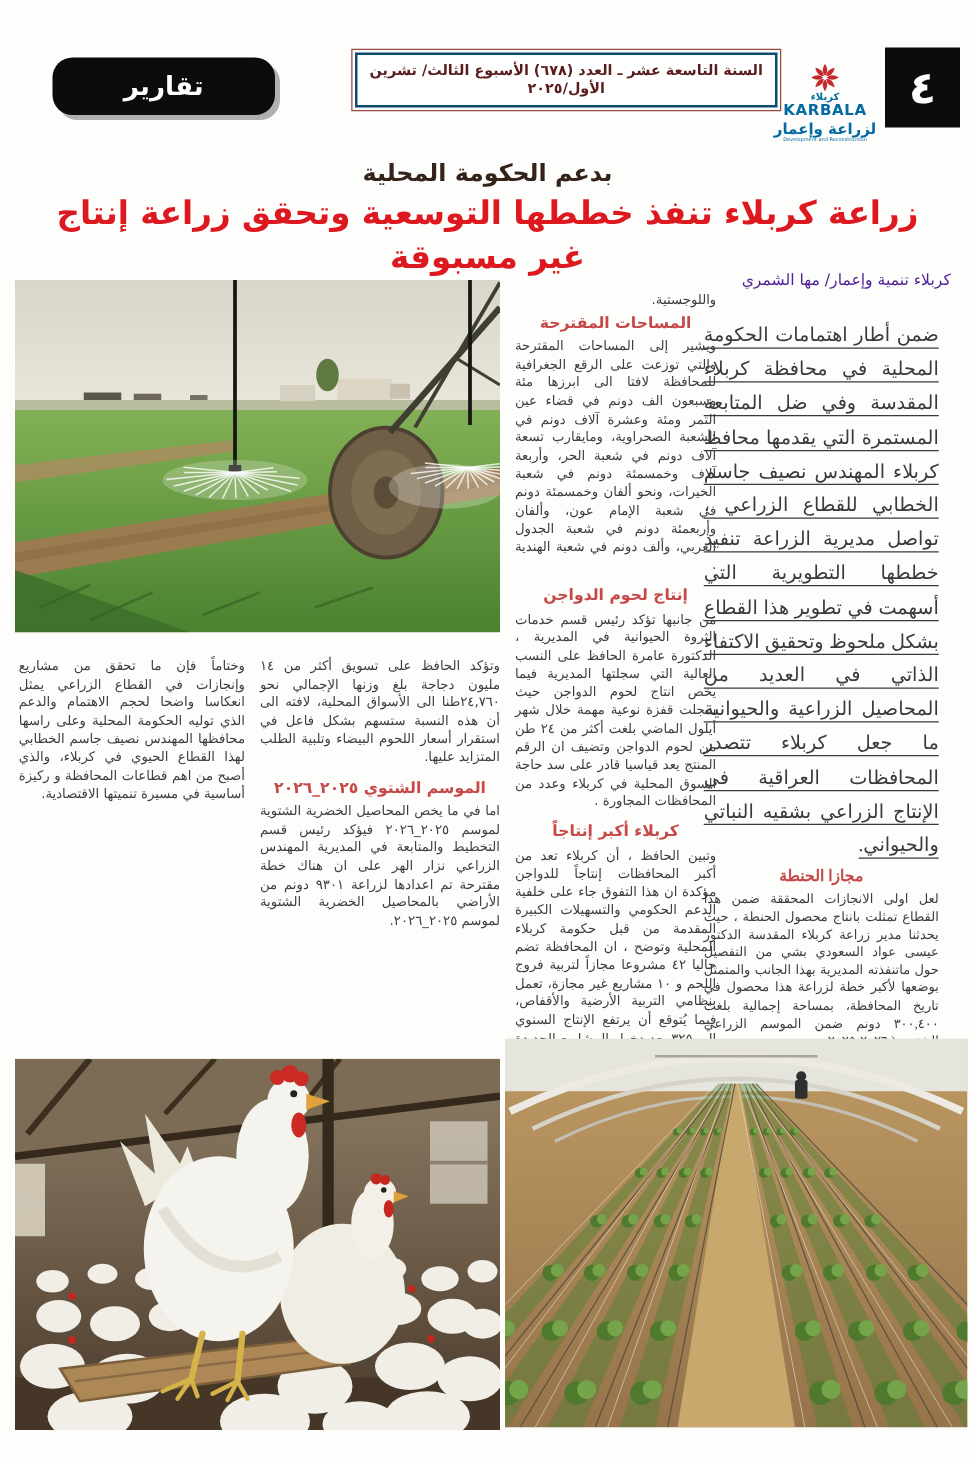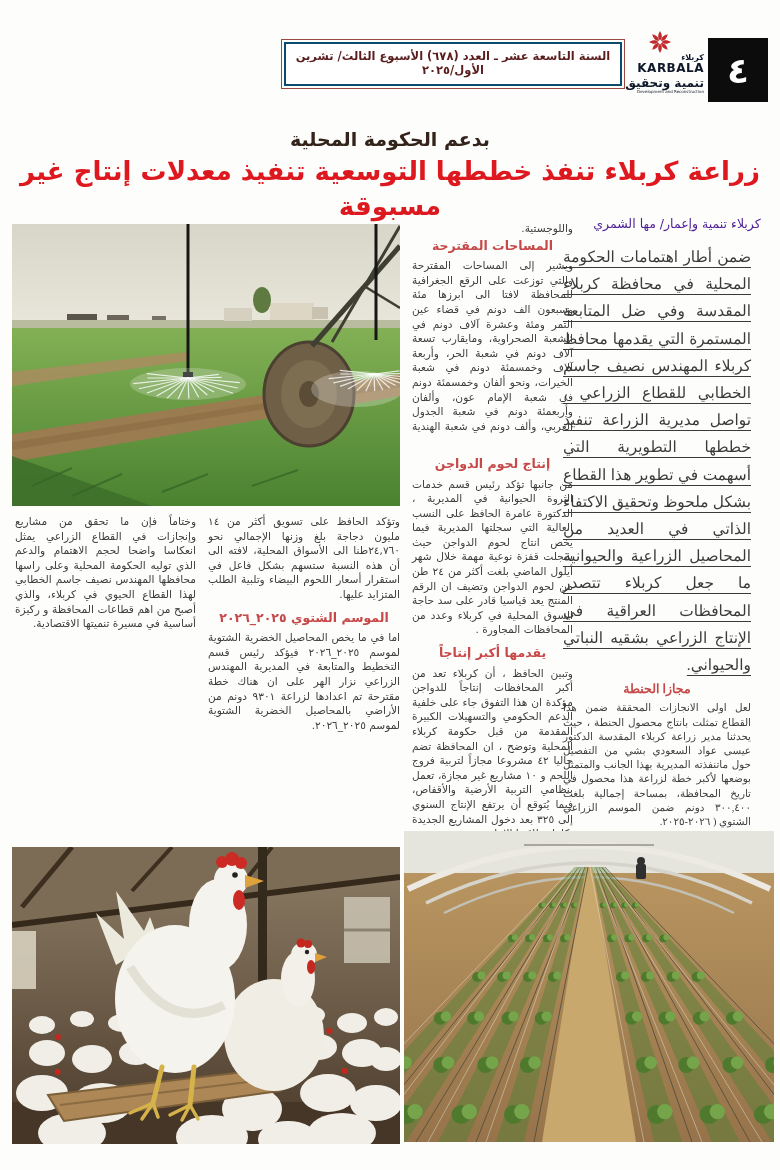--- a/index.html
+++ b/index.html
@@ -6,37 +6,37 @@
   .sheet{position:relative;width:780px;height:1170px;background:#fdfdfb;overflow:hidden;
          font-family:"DejaVu Sans",sans-serif;direction:rtl;}
   
   .section-tag{position:absolute;left:42px;top:46px;width:178px;height:46px;background:#0c0c0c;
        border-radius:16px;color:#fff;font-size:21px;font-weight:bold;display:flex;align-items:center;
        justify-content:center;box-shadow:4px 4px 0 rgba(0,0,0,.30);}
   .issue-box{position:absolute;left:284px;top:42px;width:334px;height:40px;background:#fff;
        border:2px solid #0c4a6e;outline:1px solid #9a4a42;outline-offset:2px;display:flex;
        align-items:center;justify-content:center;color:#5a1d1d;font-weight:bold;font-size:11.5px;
        text-align:center;line-height:1.2;}
-  .logo{position:absolute;left:616px;top:30px;width:88px;height:72px;color:#0f172a;}
+  .logo{position:absolute;left:616px;top:50px;width:88px;height:72px;text-align:center;color:#0369a1;}
   .logo svg{display:block;margin:0 auto;}
   .logo-calligraphy{font-size:8px;font-weight:bold;line-height:1;}
   .logo-latin{font-size:12px;font-weight:bold;letter-spacing:.5px;line-height:1.15;}
   .logo-ar{font-size:12px;font-weight:bold;line-height:1.2;}
   .logo-tagline{font-size:4px;line-height:1.1;}
   .page-num{position:absolute;left:708px;top:38px;width:60px;height:64px;background:#0c0c0c;color:#fff;
        font-size:36px;font-weight:bold;display:flex;align-items:center;justify-content:center;}
   
   .kicker{position:absolute;top:128px;left:0;width:100%;text-align:center;font-size:19px;
        font-weight:bold;color:#33231a;}
   .headline{position:absolute;top:154px;left:20px;width:740px;margin:0;text-align:center;
        font-size:26px;font-weight:bold;color:#de181f;line-height:1.35;}
   .byline{position:absolute;left:580px;top:216px;width:194px;text-align:center;font-size:12.5px;
        color:#4c1d95;}
   
-  .col{position:absolute;text-align:justify;color:#3e3e3e;font-size:10.6px;line-height:14.6px;}
+  .col{position:absolute;text-align:justify;color:#3e3e3e;font-size:10.6px;line-height:14.6px;margin-top:12px;}
   .col p{margin:0 0 9px;}
   .carryover{text-align:right;}
   .sec-head{text-align:center;color:#c64848;font-weight:bold;font-size:12.5px;margin:3px 0 5px;}
   .col-right{left:563px;top:243px;width:188px;font-size:10.4px;line-height:14.2px;font-family:Liberation Serif, serif;}
   .lead{font-size:15.4px;line-height:27.2px;color:#3a3a3a;text-decoration:underline;
        text-underline-offset:5px;text-decoration-thickness:1px;text-align:justify;
        text-align-last:justify;margin-bottom:4px !important;}
   .col-mid{left:412px;top:221px;width:161px;}
   .col-3{left:208px;top:514px;width:192px;}
   .col-4{left:15px;top:514px;width:181px;}
@@ -45,45 +45,46 @@
   .photo svg{display:block;width:100%;height:100%;}
   #photo-irrigation{left:12px;top:224px;width:388px;height:282px;}
   #photo-chickens{left:12px;top:847px;width:388px;height:297px;}
   #photo-greenhouse{left:404px;top:831px;width:370px;height:311px;}
 </style>
 </head>
 <body>
 
 <div class="sheet">
 
+  <div class="section-tag">تقارير</div>
   <div class="issue-box">السنة التاسعة عشر ـ العدد (٦٧٨) الأسبوع الثالث/ تشرين الأول/٢٠٢٥</div>
 
   <div class="logo">
     <svg width="34" height="24" viewBox="0 0 34 24">
       <g transform="translate(17,12)" fill="#c22a2e">
         <path d="M0,-11 C2.4,-7 2.4,-4 0,-1.5 C-2.4,-4 -2.4,-7 0,-11"></path>
         <path d="M0,-11 C2.4,-7 2.4,-4 0,-1.5 C-2.4,-4 -2.4,-7 0,-11" transform="rotate(45)"></path>
         <path d="M0,-11 C2.4,-7 2.4,-4 0,-1.5 C-2.4,-4 -2.4,-7 0,-11" transform="rotate(90)"></path>
         <path d="M0,-11 C2.4,-7 2.4,-4 0,-1.5 C-2.4,-4 -2.4,-7 0,-11" transform="rotate(135)"></path>
         <path d="M0,-11 C2.4,-7 2.4,-4 0,-1.5 C-2.4,-4 -2.4,-7 0,-11" transform="rotate(180)"></path>
         <path d="M0,-11 C2.4,-7 2.4,-4 0,-1.5 C-2.4,-4 -2.4,-7 0,-11" transform="rotate(225)"></path>
         <path d="M0,-11 C2.4,-7 2.4,-4 0,-1.5 C-2.4,-4 -2.4,-7 0,-11" transform="rotate(270)"></path>
         <path d="M0,-11 C2.4,-7 2.4,-4 0,-1.5 C-2.4,-4 -2.4,-7 0,-11" transform="rotate(315)"></path>
       </g>
     </svg>
     <div class="logo-calligraphy">كربلاء</div>
     <div class="logo-latin">KARBALA</div>
-    <div class="logo-ar">تنمية وتحقيق</div>
+    <div class="logo-ar">لزراعة وإعمار</div>
     <div class="logo-tagline">Development and Reconstruction</div>
   </div>
 
   <div class="page-num">٤</div>
 
   <div class="kicker">بدعم الحكومة المحلية</div>
-  <h1 class="headline">زراعة كربلاء تنفذ خططها التوسعية تنفيذ معدلات إنتاج غير مسبوقة</h1>
+  <h1 class="headline">زراعة كربلاء تنفذ خططها التوسعية وتحقق زراعة إنتاج غير مسبوقة</h1>
   <div class="byline">كربلاء تنمية وإعمار/ مها الشمري</div>
 
   <div class="photo" id="photo-irrigation">
     <svg viewBox="0 0 388 282" preserveAspectRatio="none">
       <defs>
         <linearGradient id="skyg" x1="0" y1="0" x2="0" y2="1">
           <stop offset="0" stop-color="#d8d6c8"></stop>
             <stop offset="1" stop-color="#eae8dc"></stop>
         </linearGradient>
         <linearGradient id="fieldg" x1="0" y1="0" x2="0" y2="1">
@@ -169,21 +170,21 @@
     <p>لعل اولى الانجازات المحققة ضمن هذا القطاع تمثلت بانتاج محصول الحنطة ، حيث يحدثنا مدير زراعة كربلاء المقدسة الدكتور عيسى عواد السعودي بشي من التفصيل حول ماتنفذته المديرية بهذا الجانب والمتمثل بوضعها لأكبر خطة لزراعة هذا محصول في تاريخ المحافظة، بمساحة إجمالية بلغت ٣٠٠,٤٠٠ دونم ضمن الموسم الزراعي الشتوي ( ٢٠٢٦-٢٠٢٥.</p>
     <p>ويوضح السعودي أن الخطة وضعت بتوجيه من محافظ كربلاء، وتهدف إلى تحقيق الاكتفاء الذاتي من محصول الحنطة، لافتا ان الاستعدادات للموسم الزراعي وصلت مراحل متقدمة بعد تهيئة جميع المستلزمات الفنية</p>
   </div>
 
   <div class="col col-mid">
     <p class="carryover" style="margin-bottom:2px;">واللوجستية.</p>
     <div class="sec-head">المساحات المقترحة</div>
     <p>ويشير إلى المساحات المقترحة والتي توزعت على الرقع الجغرافية للمحافظة لافتا الى ابرزها مئة وسبعون الف دونم في قضاء عين التمر ومئة وعشرة آلاف دونم في الشعبة الصحراوية، ومايقارب تسعة آلاف دونم في شعبة الحر، وأربعة آلاف وخمسمئة دونم في شعبة الخيرات، ونحو ألفان وخمسمئة دونم في شعبة الإمام عون، وألفان وأربعمئة دونم في شعبة الجدول الغربي، وألف دونم في شعبة الهندية .</p>
     <div class="sec-head">إنتاج لحوم الدواجن</div>
     <p>من جانبها تؤكد رئيس قسم خدمات الثروة الحيوانية في المديرية ، الدكتورة عامرة الحافظ على النسب العالية التي سجلتها المديرية فيما يخص انتاج لحوم الدواجن حيث سجلت قفزة نوعية مهمة خلال شهر أيلول الماضي بلغت أكثر من ٢٤ طن من لحوم الدواجن وتضيف ان الرقم المنتج يعد قياسيا قادر على سد حاجة السوق المحلية في كربلاء وعدد من المحافظات المجاورة .</p>
-    <div class="sec-head">يقدمها أكبر إنتاجاً</div>
+    <div class="sec-head">كربلاء أكبر إنتاجاً</div>
     <p>وتبين الحافظ ، أن كربلاء تعد من أكبر المحافظات إنتاجاً للدواجن مؤكدة ان هذا التفوق جاء على خلفية الدعم الحكومي والتسهيلات الكبيرة المقدمة من قبل حكومة كربلاء المحلية وتوضح ، ان المحافظة تضم حاليا ٤٢ مشروعا مجازاً لتربية فروج اللحم و ١٠ مشاريع غير مجازة، تعمل بنظامي التربية الأرضية والأقفاص، فيما يُتوقع أن يرتفع الإنتاج السنوي إلى ٣٢٥ بعد دخول المشاريع الجديدة بكامل طاقتها الإنتاجية</p>
   </div>
 
   <div class="col col-3">
     <p>وتؤكد الحافظ على تسويق أكثر من ١٤ مليون دجاجة بلغ وزنها الإجمالي نحو ٢٤,٧٦٠طنا الى الأسواق المحلية، لافته الى أن هذه النسبة ستسهم بشكل فاعل في استقرار أسعار اللحوم البيضاء وتلبية الطلب المتزايد عليها.</p>
     <div class="sec-head">الموسم الشتوي ٢٠٢٥_٢٠٢٦</div>
     <p>اما في ما يخص المحاصيل الخضرية الشتوية لموسم ٢٠٢٥_٢٠٢٦ فيؤكد رئيس قسم التخطيط والمتابعة في المديرية المهندس الزراعي نزار الهر على ان هناك خطة مقترحة تم اعدادها لزراعة ٩٣٠١ دونم من الأراضي بالمحاصيل الخضرية الشتوية لموسم ٢٠٢٥_٢٠٢٦.</p>
   </div>
 
   <div class="col col-4">

